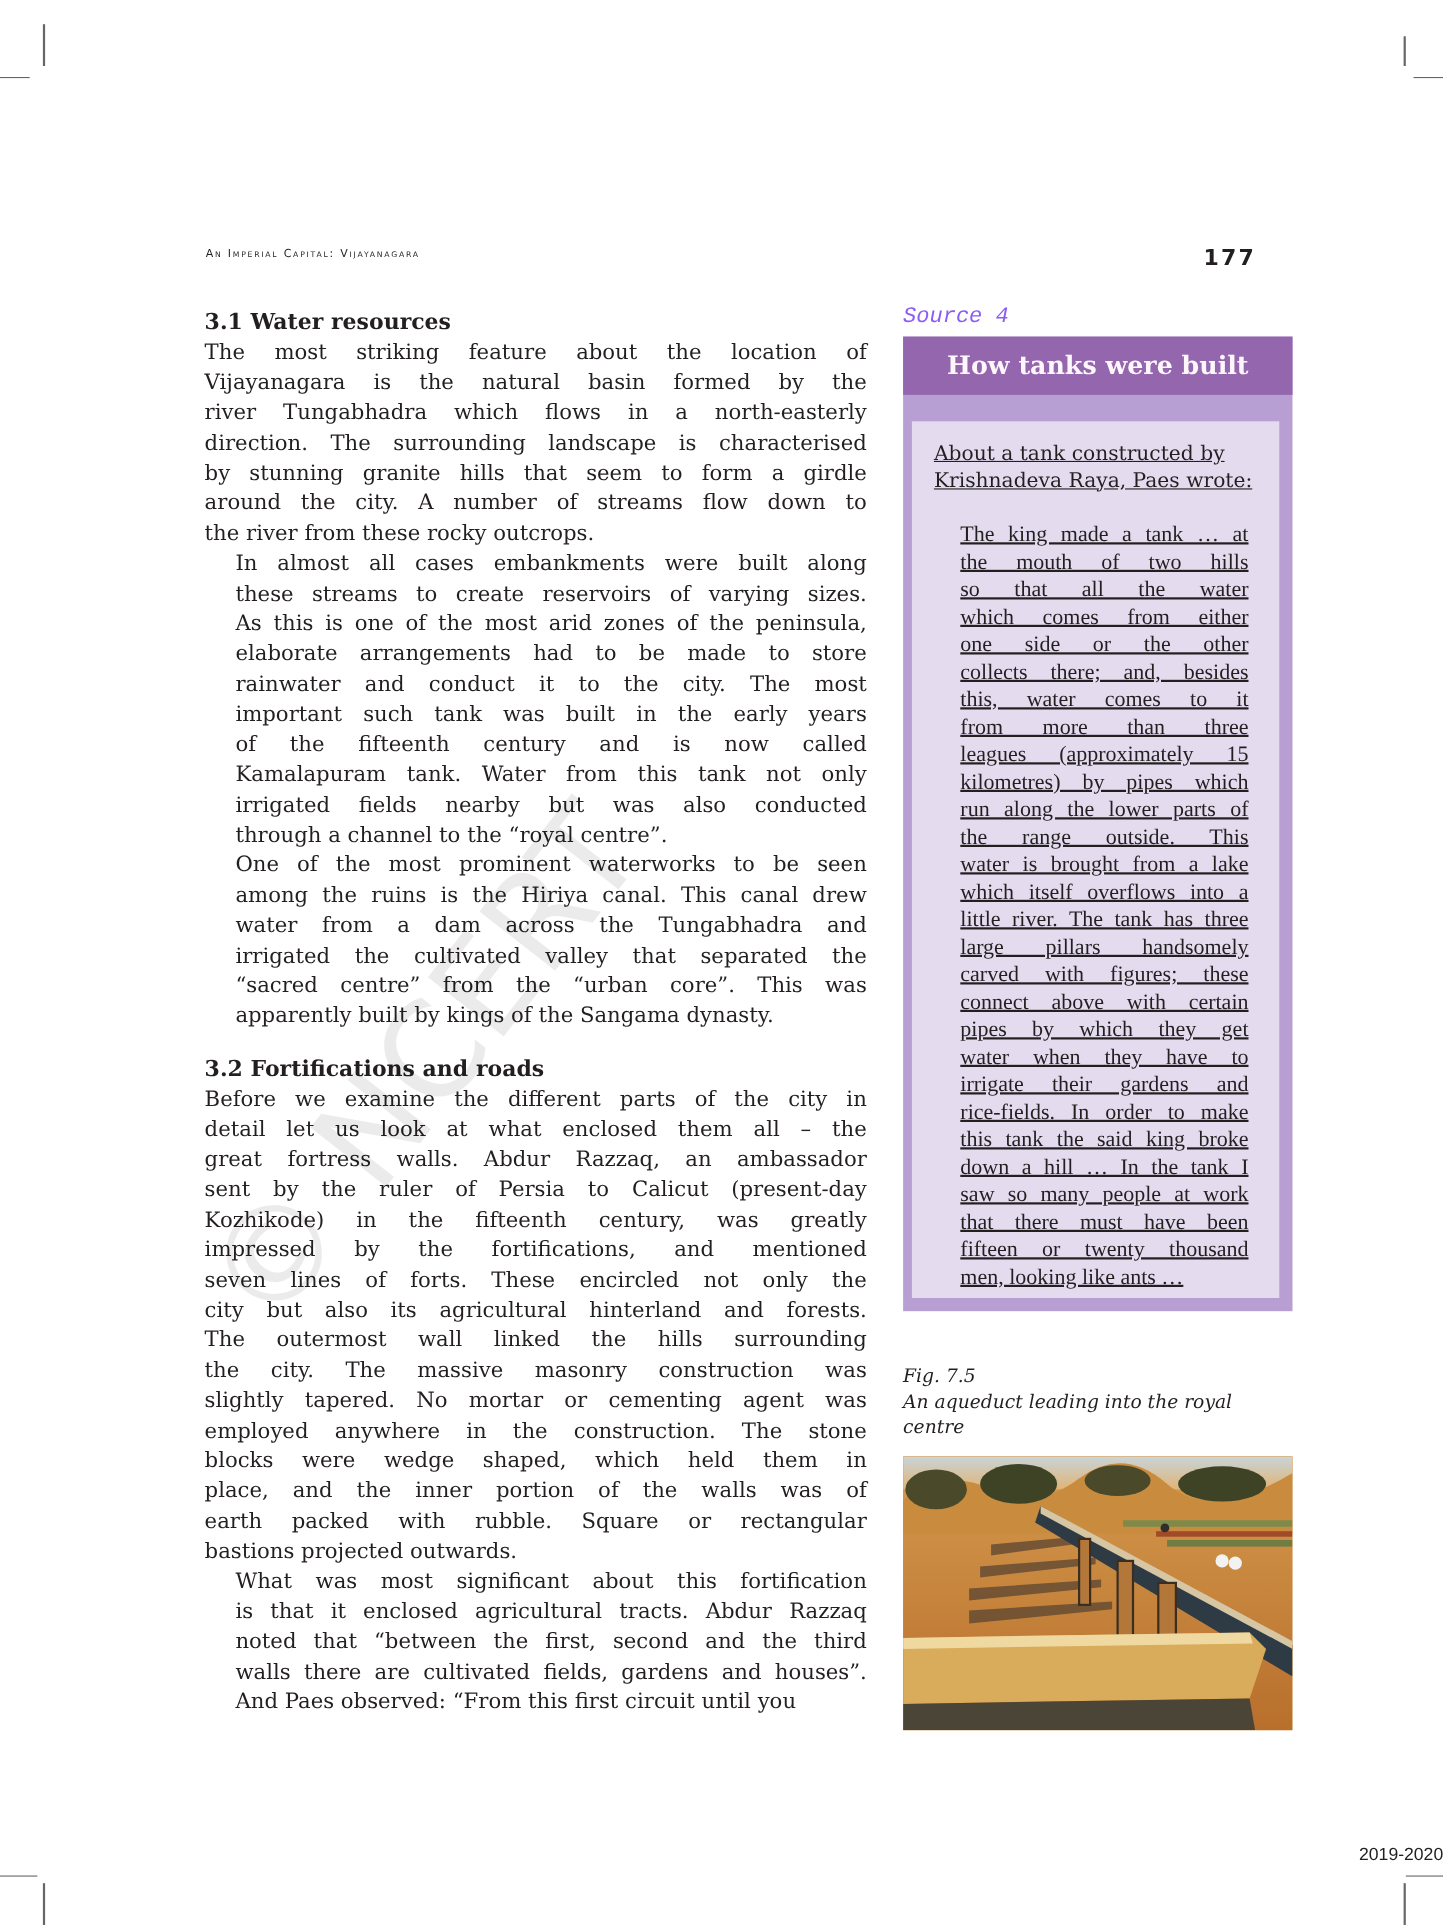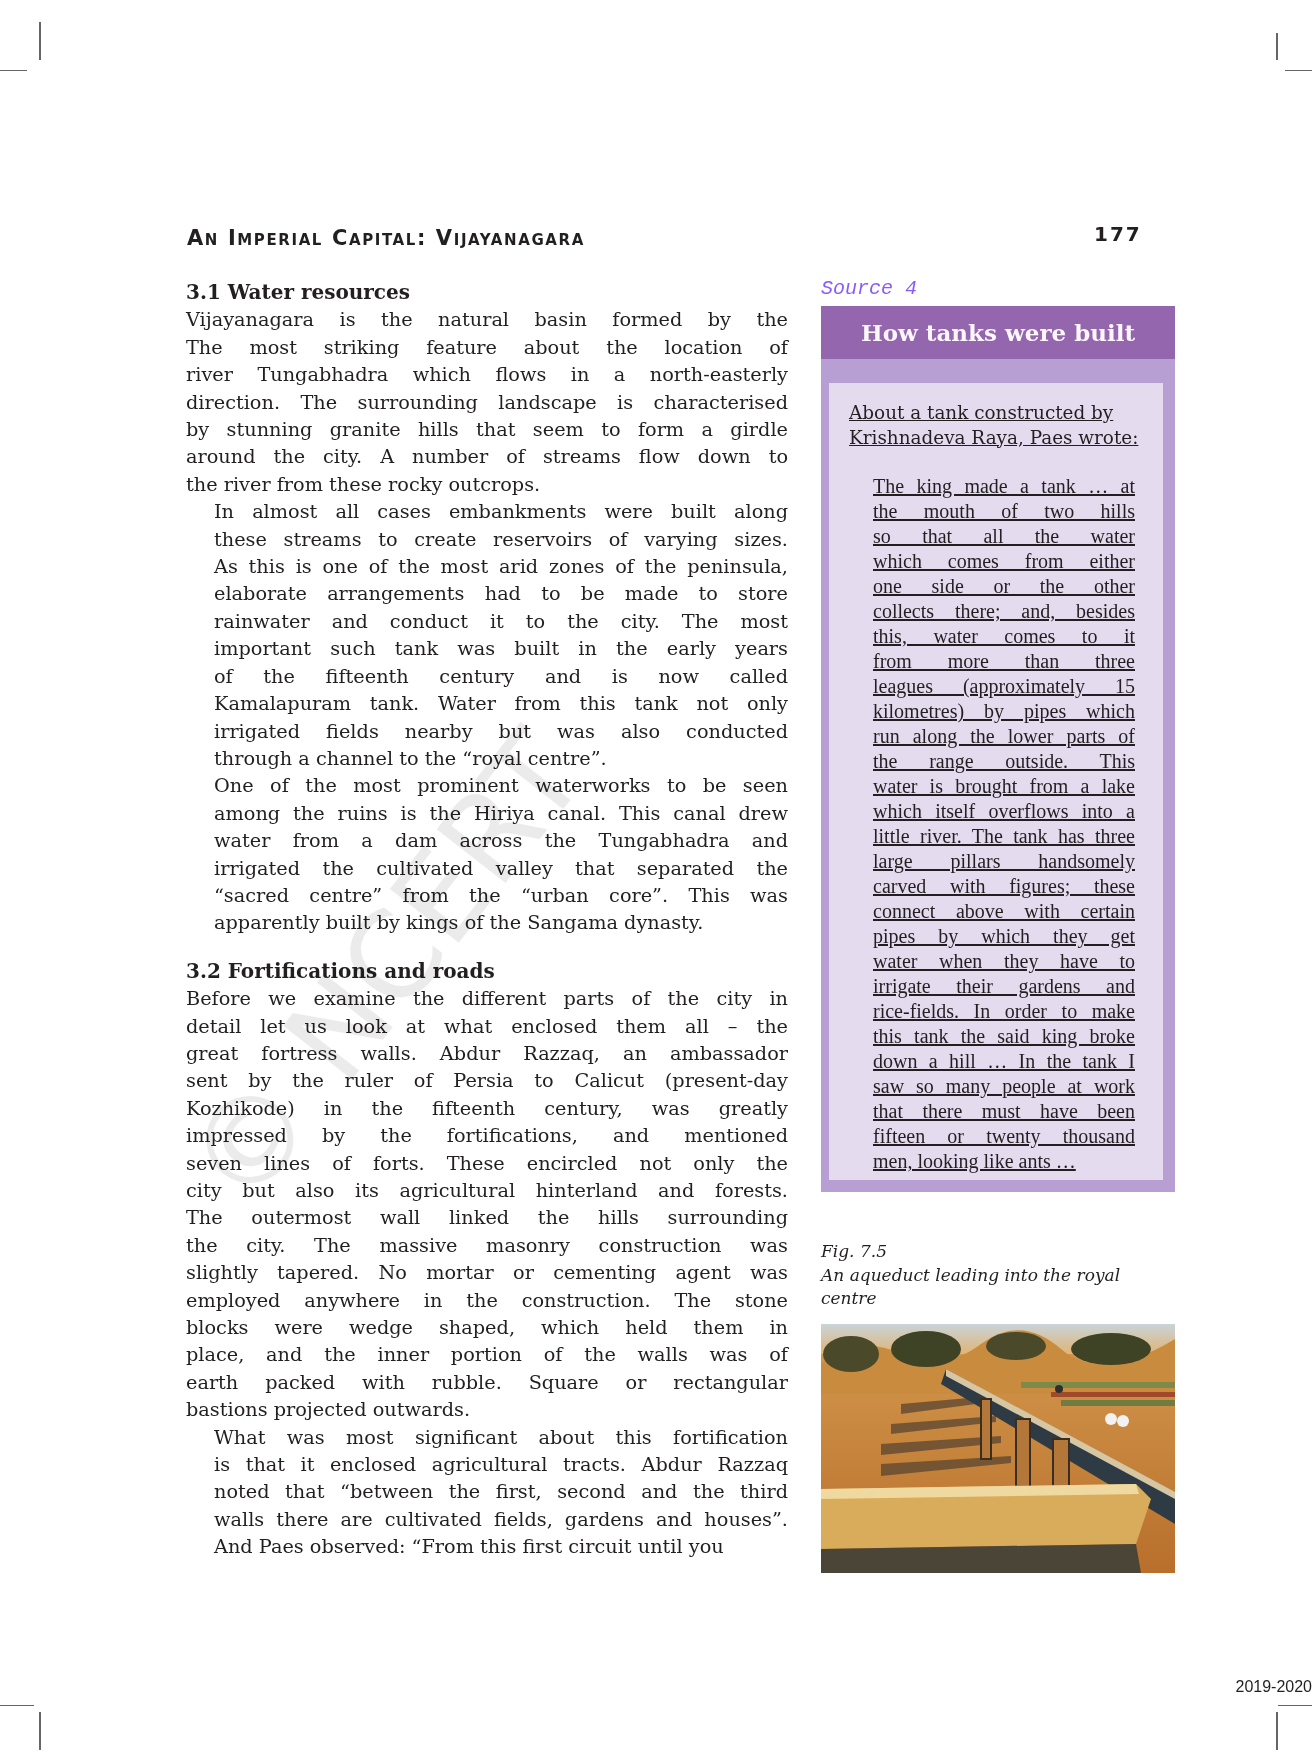--- a/index.html
+++ b/index.html
@@ -3,22 +3,22 @@
   <meta charset="utf-8">
   <style>
     * { box-sizing: border-box; margin: 0; padding: 0; }
     html, body { width: 1312px; height: 1753px; background: #ffffff; overflow: hidden; }
     body { position: relative; font-family: "DejaVu Serif", serif; color: #231f20; }
 
     .crop { position: absolute; background: #666; }
 
     .running-head {
       position: absolute; left: 187px; top: 226px;
-      font-family: "DejaVu Sans", sans-serif; font-size: 21px; letter-spacing: 1.6px;
-      font-variant: small-caps; color: #231f20; font-weight: bold;
+      font-family: "DejaVu Sans", sans-serif; font-size: 10px; letter-spacing: 1.6px;
+      font-variant: small-caps; color: #231f20;
     }
     .page-number {
       position: absolute; left: 1094px; top: 222px;
       font-family: "DejaVu Sans", sans-serif; font-weight: bold; font-size: 20px; letter-spacing: 2px;
     }
 
     .main-col {
       position: absolute; left: 186px; top: 279px; width: 602px;
       font-family: "DejaVu Serif", serif; font-size: 19.3px; line-height: 27.4px;
       text-align: justify; color: #231f20;
@@ -96,22 +96,22 @@
 <div class="crop" style="left:39px;top:1712px;width:2px;height:38px;"></div>
 <div class="crop" style="left:1278px;top:1705px;width:34px;height:1px;"></div>
 <div class="crop" style="left:1276px;top:1712px;width:2px;height:38px;"></div>
 
 <div class="running-head">An Imperial Capital: Vijayanagara</div>
 <div class="page-number">177</div>
 
 <div class="main-col">
   <h2>3.1 Water resources</h2>
   <p id="s1p0">
+      <span class="line">The most striking feature about the location of</span>
       <span class="line">Vijayanagara is the natural basin formed by the</span>
-      <span class="line">The most striking feature about the location of</span>
       <span class="line">river Tungabhadra which flows in a north-easterly</span>
       <span class="line">direction. The surrounding landscape is characterised</span>
       <span class="line">by stunning granite hills that seem to form a girdle</span>
       <span class="line">around the city. A number of streams flow down to</span>
       <span class="line last">the river from these rocky outcrops.</span>
     </p>
   <p class="indent" id="s1p1">
       <span class="line">In almost all cases embankments were built along</span>
       <span class="line">these streams to create reservoirs of varying sizes.</span>
       <span class="line">As this is one of the most arid zones of the peninsula,</span>

